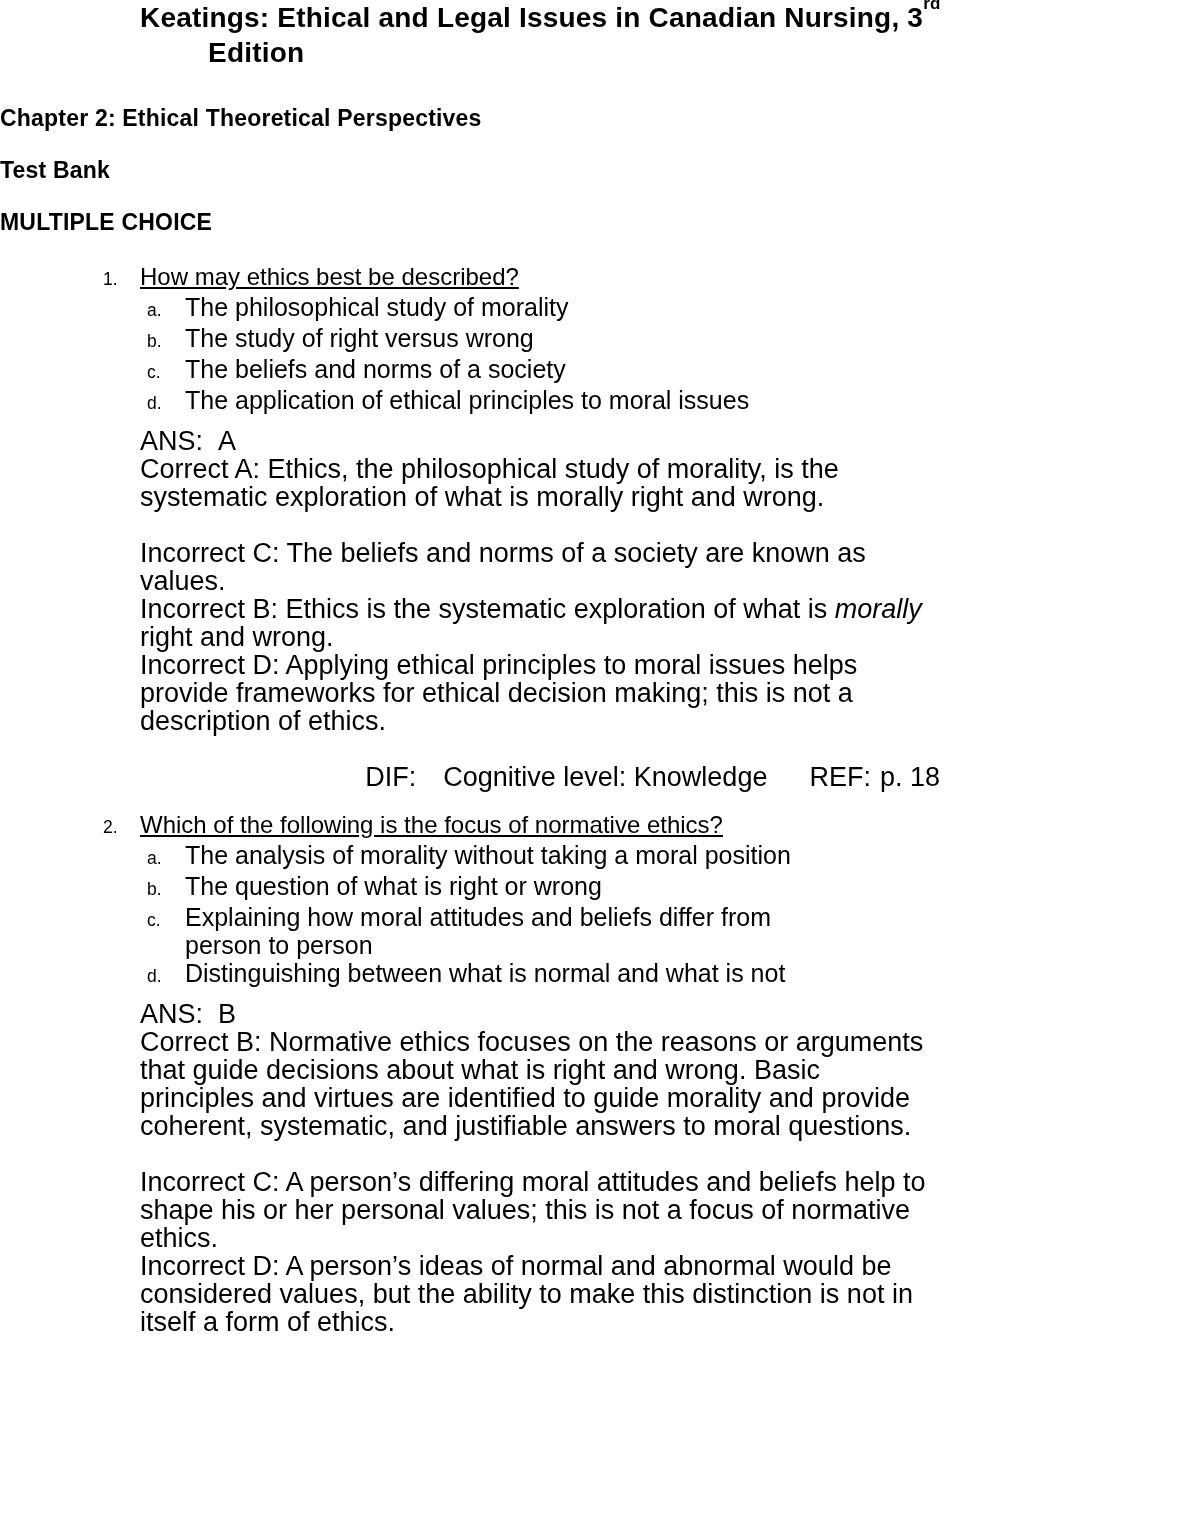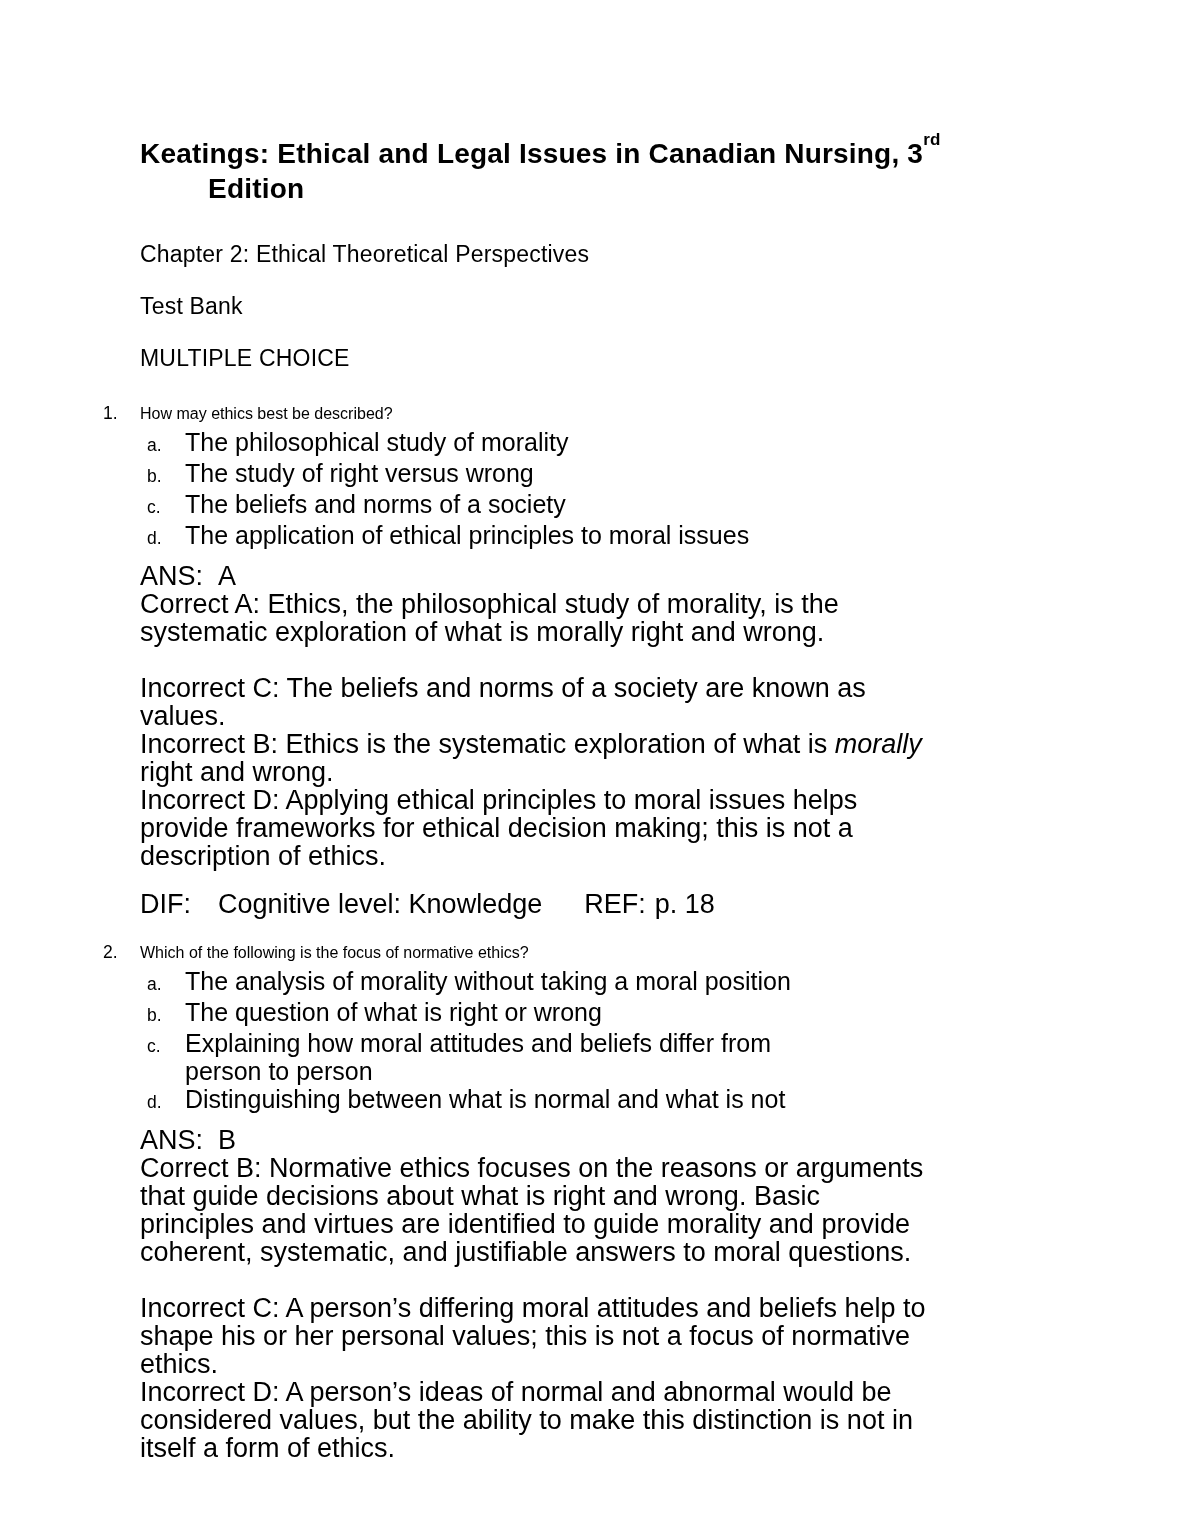--- a/index.html
+++ b/index.html
@@ -7,70 +7,68 @@
   body {
     width: 1190px;
     height: 1540px;
     font-family: "Liberation Sans", "DejaVu Sans", sans-serif;
     color: #000000;
     overflow: hidden;
   }
   .page {
     width: 1036px;
     height: 1540px;
-    padding-top: 136px;
     background: #ffffff;
   }
   
   .doc-title {
     margin-left: 140px;
     font-size: 28px;
     font-weight: bold;
     line-height: 35px;
     letter-spacing: 0.2px;
   }
   .doc-title sup {
     font-size: 17px;
     font-weight: bold;
     position: relative;
     top: -0.45em;
     line-height: 0;
   }
   .title-line2 { display: block; margin-left: 68px; }
   .heading {
-    margin-left: 140px;
     margin-top: 22px;
     font-size: 23px;
-    font-weight: normal;
+    font-weight: bold;
     line-height: 30px;
     letter-spacing: 0.2px;
   }
   .heading.first-after-title { margin-top: 33px; }
   
   .question { margin-top: 26px; font-size: 21px; line-height: 28px; }
   .q-head { display: flex; align-items: baseline; margin-left: 103px; }
   .q-num { flex: none; width: 37px; font-size: 17.5px; }
-  .q-stem { font-size: 16px; }
+  .q-stem { font-size: 24px; text-decoration: underline; }
   .options { margin-left: 147px; }
   .opt { display: flex; align-items: baseline; }
   .opt-letter { flex: none; width: 38px; font-size: 17.5px; }
   .opt-text { font-size: 25px; max-width: 680px; }
   
   .answer-block {
     margin-left: 140px;
     margin-top: 10px;
     width: 800px;
     font-size: 27px;
     line-height: 28px;
   }
   .ans-line .ans-value { margin-left: 15px; }
   .feedback { }
   .feedback-group { margin-top: 28px; }
   .italic-term { font-style: italic; }
-  .dif-line { margin-top: 20px; white-space: nowrap; }
+  .dif-line { margin-top: 28px; white-space: nowrap; text-align: right; }
   .dif-value { margin-left: 27px; }
   .ref-label { margin-left: 42px; }
   .ref-value { margin-left: 9px; }
 </style>
 </head>
 <body>
 
 <div class="page">
 
   <h1 class="doc-title">

